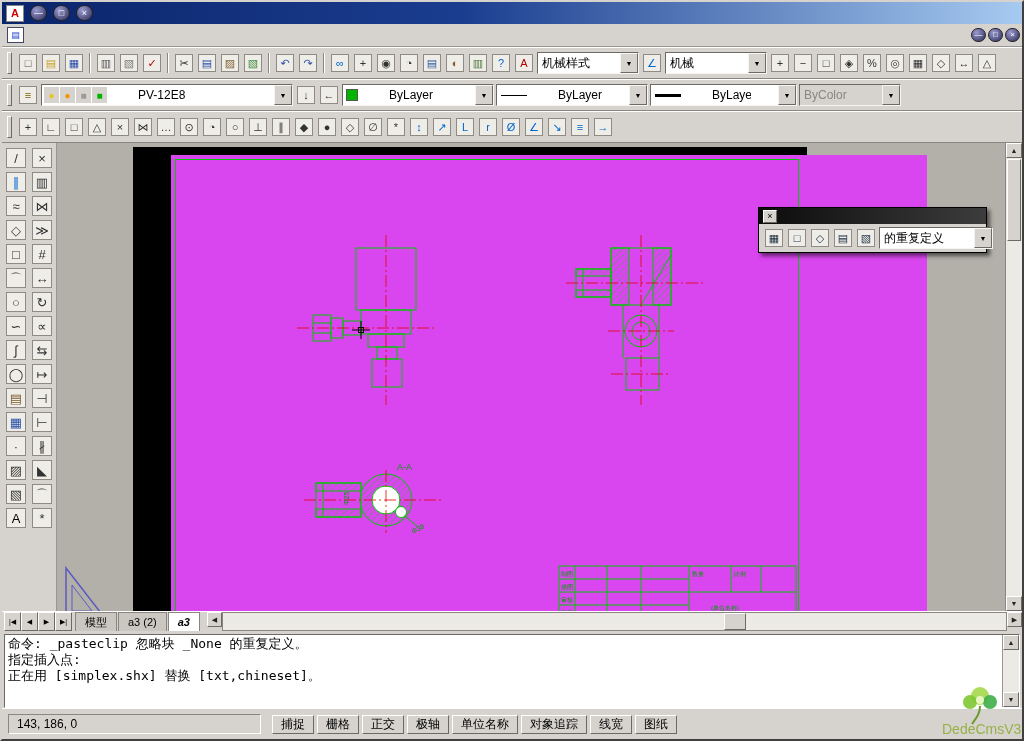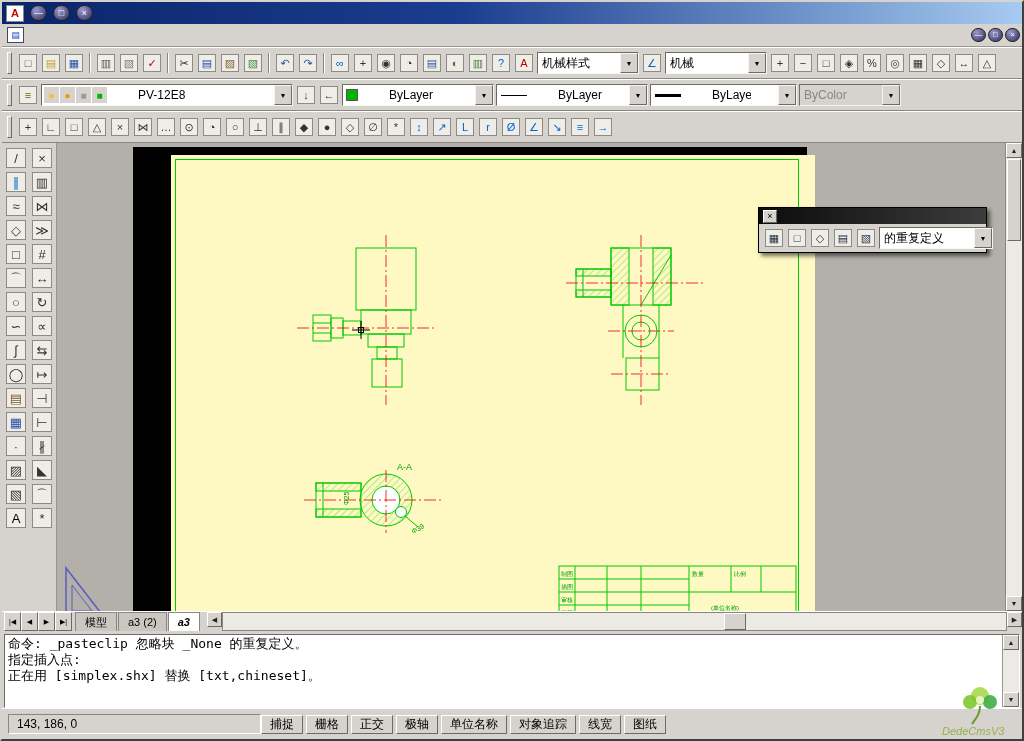--- a/index.html
+++ b/index.html
@@ -49,21 +49,21 @@
   .chip{width:10px;height:10px;border:1px solid #555;margin-left:3px;flex:0 0 10px;}
   .ltline{width:26px;border-top:1px solid #000;margin-left:4px;flex:0 0 26px;}
   .lwline{width:26px;border-top:3px solid #000;margin-left:4px;flex:0 0 26px;}
   
   .main{flex:1;position:relative;background:#b3b0a9;overflow:hidden;}
   .dock{position:absolute;left:0;top:0;bottom:0;width:54px;background:#d6d3ce;display:flex;
     justify-content:center;gap:2px;padding-top:3px;border-right:1px solid #9a968f;}
   .dcol{display:flex;flex-direction:column;gap:0;}
   .canvas{position:absolute;left:55px;top:0;right:16px;bottom:0;background:#b3b0a9;overflow:hidden;}
   .blackbg{position:absolute;left:76px;top:4px;width:674px;height:482px;background:#000;}
-  .paper{position:absolute;left:114px;top:12px;width:644px;height:468px;background:#fef9c3;}
+  .paper{position:absolute;left:114px;top:12px;width:756px;height:468px;background:#d946ef;}
   .paper svg{position:absolute;inset:0;}
   .ucs{position:absolute;left:4px;top:416px;width:48px;height:64px;}
   .vscroll{position:absolute;right:0;top:0;bottom:0;width:16px;background:#eceae5;border-left:1px solid #8a867f;
     display:flex;flex-direction:column;}
   .sarr{appearance:none;width:16px;height:15px;flex:0 0 15px;background:#d6d3ce;border:1px solid;
     border-color:#fff #6d6963 #6d6963 #fff;font-size:7px;line-height:1;padding:0;color:#222;
     display:flex;align-items:center;justify-content:center;}
   .vthumb{height:80px;margin:1px;background:#d6d3ce;border:1px solid;border-color:#fff #6d6963 #6d6963 #fff;}
   .vtrack{flex:1;}
   
@@ -95,30 +95,30 @@
   .cmd-hist{flex:1;position:relative;overflow:hidden;}
   .cmd-lines{position:absolute;left:3px;top:1px;right:18px;}
   .cmd-line{font-size:13px;line-height:16px;white-space:pre;color:#000;}
   .cmd-vscroll{position:absolute;right:0;top:0;bottom:0;width:16px;background:#eceae5;
     border-left:1px solid #9a968f;display:flex;flex-direction:column;}
   .cmd-prompt{height:18px;flex:0 0 18px;border-top:1px solid #9a968f;display:flex;align-items:center;
     padding:0 3px;gap:2px;}
   .cmd-prompt .spacer{flex:1;}
   .cmd-prompt .sarr{width:14px;height:14px;flex:0 0 14px;}
   
-  .statusbar{height:26px;flex:0 0 26px;display:flex;align-items:center;gap:0;padding:2px 6px;
+  .statusbar{height:26px;flex:0 0 26px;display:flex;align-items:center;gap:11px;padding:2px 6px;
     background:#d6d3ce;border-top:1px solid #fff;}
   .coords{width:235px;height:18px;border:1px solid;border-color:#8a867f #fff #fff #8a867f;
     display:flex;align-items:center;padding:0 8px;font-size:12px;}
   .toggle{appearance:none;height:19px;padding:0 8px;font-size:12px;background:#d6d3ce;border:1px solid;
     border-color:#fff #6d6963 #6d6963 #fff;}
   .statusbar .spacer{flex:1;}
   
   .watermark{position:absolute;right:4px;bottom:1px;width:76px;height:56px;pointer-events:none;text-align:center;}
-  .watermark .wm-text{position:absolute;left:0;right:17px;bottom:1px;font-size:11px;color:#8fae3a;opacity:.9;font-style:italic;}
+  .watermark .wm-text{position:absolute;left:0;right:17px;bottom:1px;font-size:14px;color:#8fae3a;opacity:.9;}
 </style>
 </head>
 <body>
 
 <div class="win">
 
   <div class="titlebar">
     <span class="app-icon">
         <span>A</span>
       </span>

